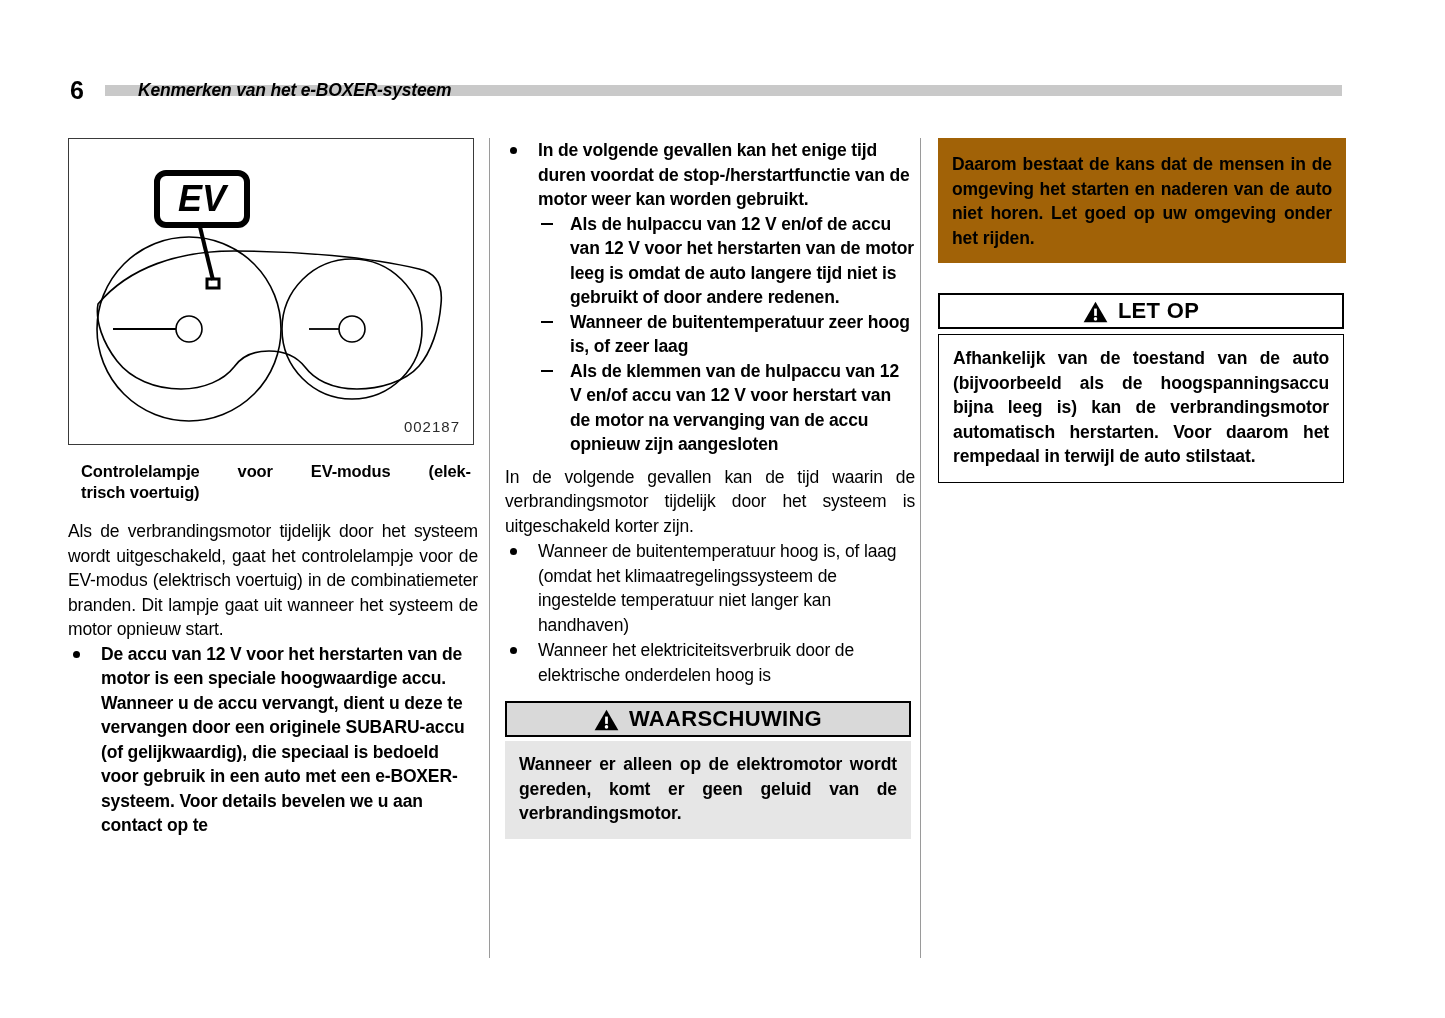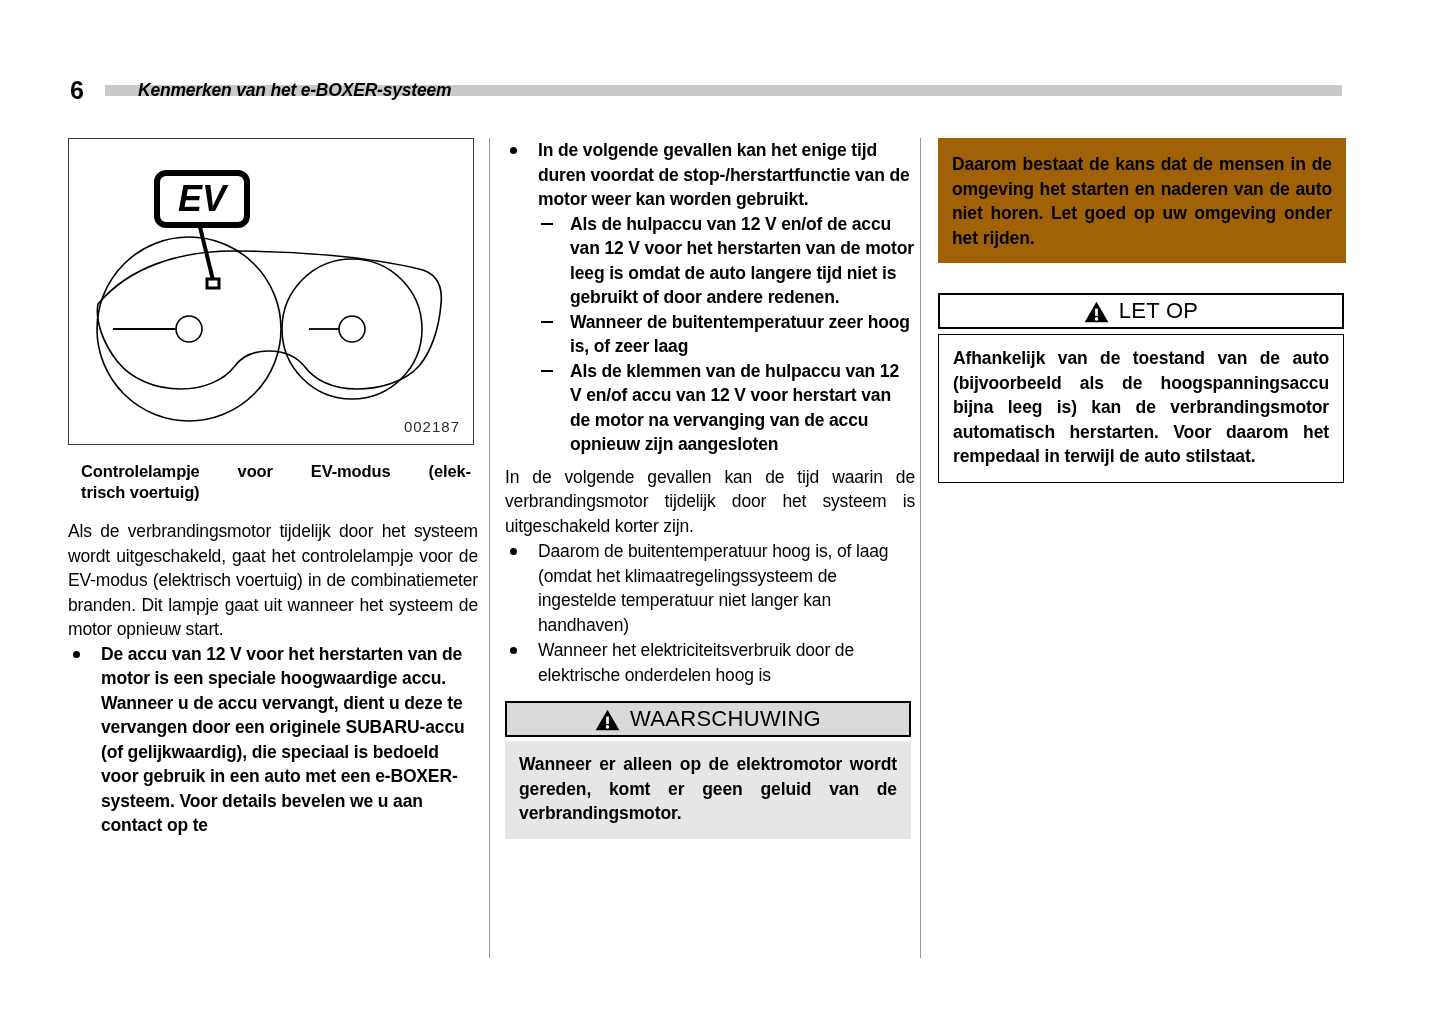--- a/index.html
+++ b/index.html
@@ -194,21 +194,21 @@
   }
   .alert-head .tri {
     display: block;
     width: 25px;
     height: 22px;
     position: relative;
     top: 1px;
   }
   .alert-head .label {
     font-size: 22px;
-    font-weight: normal;
+    font-weight: bold;
     letter-spacing: 0.3px;
     line-height: 24px;
   }
   .alert-body {
     box-sizing: border-box;
     padding: 11px 14px 13px 14px;
     font-size: 17.5px;
     font-weight: bold;
     line-height: 24.5px;
     text-align: justify;
@@ -323,21 +323,21 @@
           </li>
         </ul>
       </li>
     </ul>
 
     <div class="body-para" style="margin-top:8px;">In de volgende gevallen kan de tijd waarin de verbrandingsmotor tijdelijk door het systeem is uitgeschakeld korter zijn.</div>
 
     <ul class="bullets" style="margin-top:1px;">
       <li>
         <span class="dot"></span>
-        <span class="btxt">Daarom de buitentemperatuur hoog is, of laag (omdat het klimaatregelingssysteem de ingestelde temperatuur niet langer kan handhaven)</span>
+        <span class="btxt">Wanneer de buitentemperatuur hoog is, of laag (omdat het klimaatregelingssysteem de ingestelde temperatuur niet langer kan handhaven)</span>
       </li>
       <li>
         <span class="dot"></span>
         <span class="btxt">Wanneer het elektriciteitsverbruik door de elektrische onderdelen hoog is</span>
       </li>
     </ul>
 
     <div class="alert gray" style="margin-top:14px;">
       <div class="alert-head">
         <svg class="tri" viewBox="0 0 24 21">

